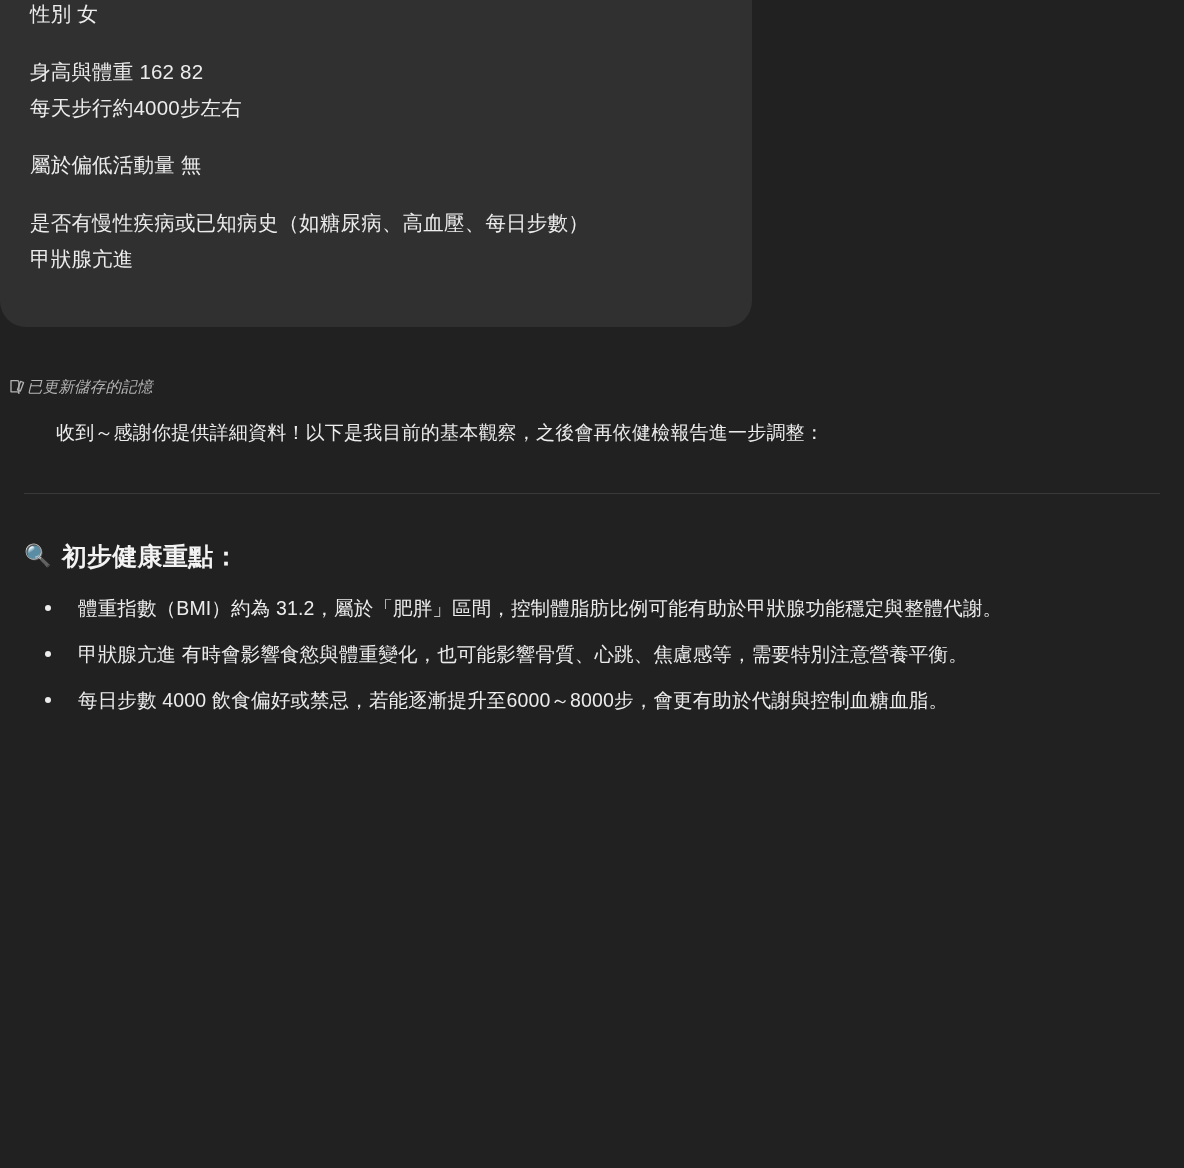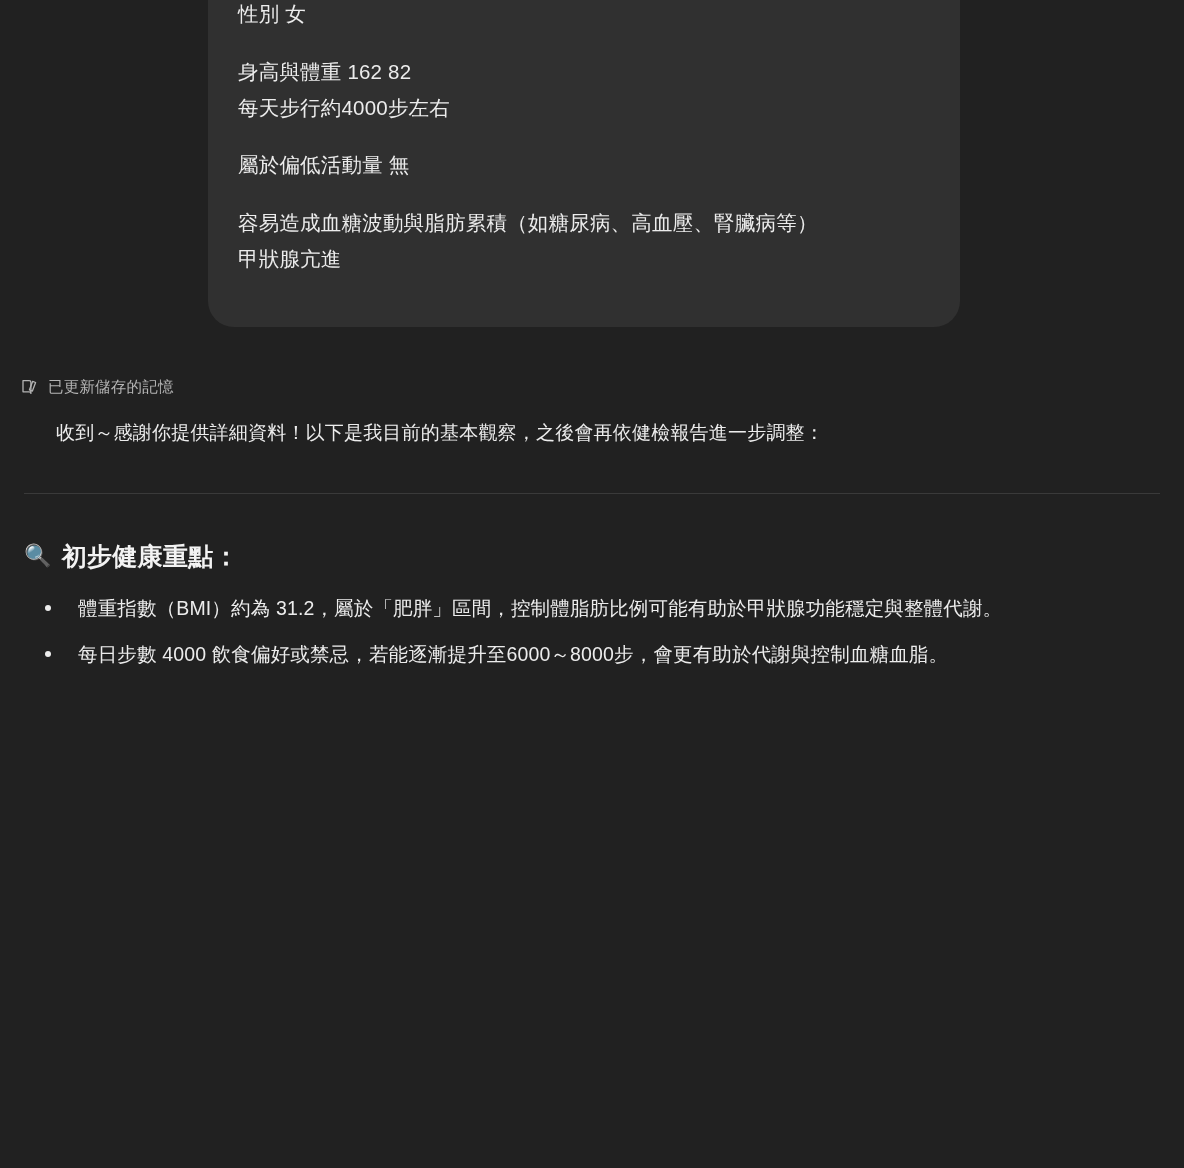--- a/index.html
+++ b/index.html
@@ -16,21 +16,21 @@
   .page {
     position: relative;
     width: 1184px;
     min-height: 1168px;
     overflow: hidden;
   }
 
   
   .user-bubble-wrap {
     display: flex;
-    justify-content: center;
+    justify-content: flex-start;
     padding: 0 16px 0 0;
   }
   .user-bubble {
     background: #303030;
     border-radius: 0 0 26px 26px;
     width: 752px;
     box-sizing: border-box;
     padding: 0 30px 26px 30px;
     margin-top: -2px;
   }
@@ -44,22 +44,22 @@
   .user-bubble p:last-child { margin-bottom: 0; }
   .user-bubble p.tight {
     margin-top: -22px;
     margin-bottom: 26px;
   }
 
   
   .memory-row {
     display: flex;
     align-items: center;
-    gap: 9px;
-    padding: 50px 0 0 20px;
+    padding: 50px 0 0 8px;
+    font-style: italic;
   }
   .memory-icon {
     width: 19px;
     height: 19px;
     display: inline-block;
     position: relative;
     flex: none;
   }
   .memory-icon svg { display:block; }
   .memory-label {
@@ -132,21 +132,21 @@
 <body>
 
 <div class="page">
 
   <div class="user-bubble-wrap">
     <div class="user-bubble">
       <p>性別 女</p>
       <p>身高與體重 162 82</p>
       <p class="tight">每天步行約4000步左右</p>
       <p>屬於偏低活動量 無</p>
-      <p>容易造成血糖波動與脂肪累積（如糖尿病、高血壓、腎臟病等）</p>
+      <p>是否有慢性疾病或已知病史（如糖尿病、高血壓、每日步數）</p>
       <p class="tight">甲狀腺亢進</p>
     </div>
   </div>
 
   <div class="memory-row">
     <span class="memory-icon">
       <svg width="19" height="19" viewBox="0 0 19 19" fill="none" xmlns="http://www.w3.org/2000/svg">
         <path d="M3 2.6h6.2c1 0 1.7.7 1.7 1.6v11.2c0-.9-.8-1.6-1.7-1.6H3V2.6z" stroke="#b4b4b4" stroke-width="1.3" stroke-linejoin="round"></path>
         <path d="M12.6 3.4l3 1.1-3.2 8.6-3-1.1 3.2-8.6z" stroke="#b4b4b4" stroke-width="1.3" stroke-linejoin="round"></path>
       </svg>
@@ -161,17 +161,20 @@
   <div class="section-heading">
     <span class="emoji">🔍</span>
     <span>初步健康重點：</span>
   </div>
 
   <ul class="bullets">
     <li>
       <b>體重指數（BMI）約為 31.2</b><span>，屬於「肥胖」區間，控制體脂肪比例可能有助於甲狀腺功能穩定與整體代謝。</span>
     </li>
     <li>
+      <b>甲狀腺亢進</b><span> 有時會影響食慾與體重變化，也可能影響骨質、心跳、焦慮感等，需要特別注意營養平衡。</span>
+    </li>
+    <li>
       <b>每日步數 4000</b><span> 飲食偏好或禁忌，若能逐漸提升至6000～8000步，會更有助於代謝與控制血糖血脂。</span>
     </li>
   </ul>
 
 </div>
 
 </body></html>

